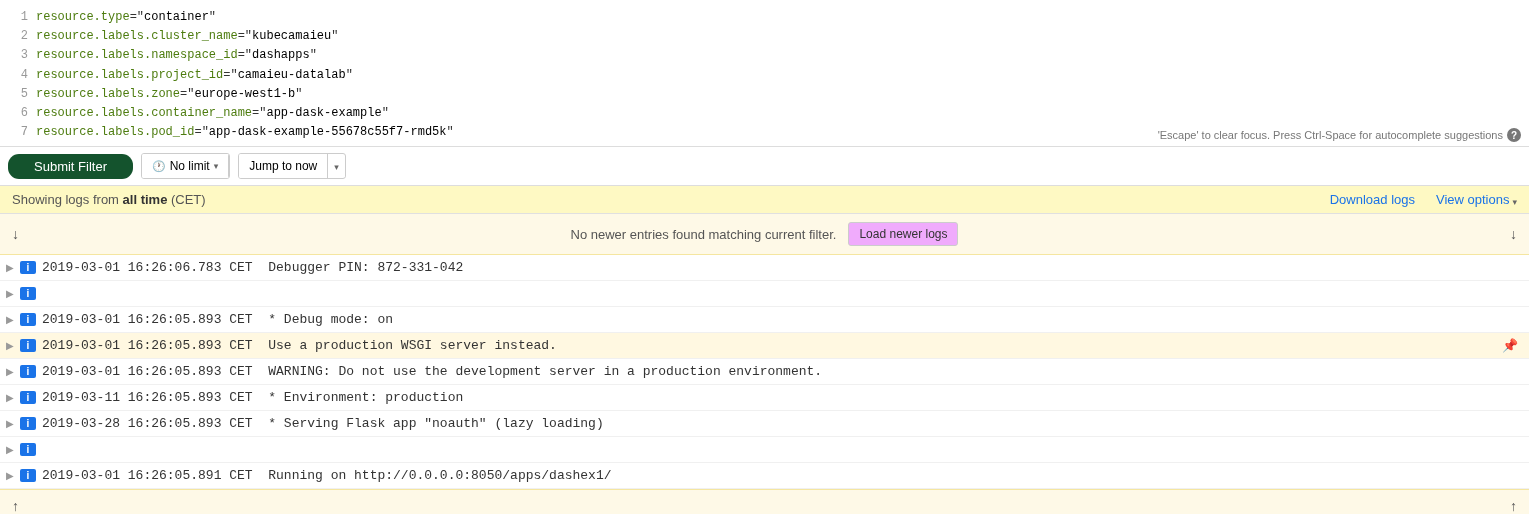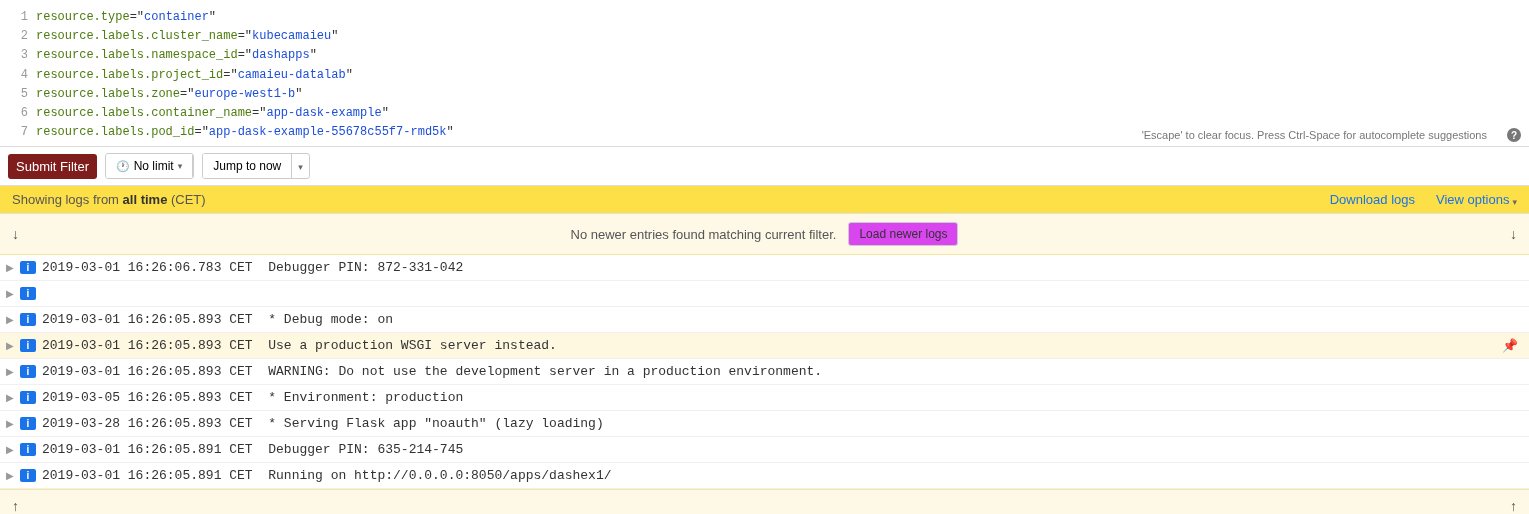--- a/index.html
+++ b/index.html
@@ -24,55 +24,55 @@
     }
     .line-num {
       color: #999;
       min-width: 20px;
       margin-right: 8px;
       text-align: right;
       user-select: none;
     }
     .code-text { white-space: pre; }
     .kv-key { color: #4d7c0f; }
-    .kv-val { color: #1d4ed8; }
+    .kv-val { color: #000000; }
     .hint-bar {
       position: absolute;
       right: 8px;
       bottom: 4px;
       color: #777;
       font-size: 11px;
       display: flex;
       align-items: center;
-      gap: 20px;
+      gap: 4px;
     }
     .hint-circle {
       width: 14px; height: 14px;
       border-radius: 50%;
       background: #777;
       color: #fff;
       font-size: 10px;
       display: flex; align-items: center; justify-content: center;
       font-weight: bold;
     }
 
     
     .toolbar {
       display: flex;
       align-items: center;
       padding: 6px 8px;
       gap: 8px;
       border-bottom: 1px solid #ddd;
     }
     .btn-submit {
-      background: #7f1d1d;
+      background: #14532d;
       color: #fff;
       border: none;
-      padding: 5px 8px;
-      border-radius: 3px;
+      padding: 5px 26px;
+      border-radius: 11px;
       cursor: pointer;
       font-size: 13px;
       font-weight: 500;
     }
     .btn-group {
       display: flex;
       align-items: center;
       border: 1px solid #ccc;
       border-radius: 3px;
       overflow: hidden;
@@ -94,21 +94,21 @@
       font-size: 10px;
     }
     .clock-icon { font-size: 11px; }
 
     
     .logs-header {
       display: flex;
       align-items: center;
       justify-content: space-between;
       padding: 6px 12px;
-      background: #fde047;
+      background: #fef9c3;
       border-bottom: 1px solid #e0e0e0;
     }
     .logs-header-left { font-size: 13px; color: #555; }
     .logs-header-left b { color: #333; font-weight: 600; }
     .logs-header-right { display: flex; align-items: center; gap: 21px; }
     .download-link { color: #1a73e8; text-decoration: none; font-size: 13px; cursor: pointer; }
     .view-options-btn {
       background: none; border: none; cursor: pointer;
       color: #1a73e8; font-size: 13px;
       display: flex; align-items: flex-end; gap: 3px;
@@ -132,21 +132,21 @@
       font-size: 14px;
     }
     .scroll-down-right {
       position: absolute;
       right: 12px;
       color: #555;
       font-size: 14px;
     }
     .no-newer-text { font-size: 13px; color: #555; }
     .load-newer-btn {
-      background: #d946ef;
+      background: #f0abfc;
       border: 1px solid #ccc;
       padding: 4px 10px;
       border-radius: 3px;
       cursor: pointer;
       font-size: 12px;
       color: #333;
     }
 
     
     .log-row {
@@ -311,31 +311,30 @@
       <span class="pin-icon">📌</span>
     </div>
     <div class="log-row">
       <span class="expand-arrow">▶</span>
       <span class="info-badge">i</span>
       <span class="log-text">2019-03-01 16:26:05.893 CET  WARNING: Do not use the development server in a production environment.</span>
     </div>
     <div class="log-row">
       <span class="expand-arrow">▶</span>
       <span class="info-badge">i</span>
-      <span class="log-text">2019-03-05 16:26:05.893 CET  * Environment: production</span>
+      <span class="log-text">2019-03-11 16:26:05.893 CET  * Environment: production</span>
     </div>
     <div class="log-row">
       <span class="expand-arrow">▶</span>
       <span class="info-badge">i</span>
       <span class="log-text">2019-03-28 16:26:05.893 CET  * Serving Flask app "noauth" (lazy loading)</span>
     </div>
     <div class="log-row">
       <span class="expand-arrow">▶</span>
       <span class="info-badge">i</span>
-      <span class="log-text">2019-03-01 16:26:05.891 CET  Debugger PIN: 635-214-745</span>
     </div>
     <div class="log-row">
       <span class="expand-arrow">▶</span>
       <span class="info-badge">i</span>
       <span class="log-text">2019-03-01 16:26:05.891 CET  Running on http://0.0.0.0:8050/apps/dashex1/</span>
     </div>
   </div>
 
 <div class="bottom-bar">
   <span class="scroll-up-icon">↑</span>

